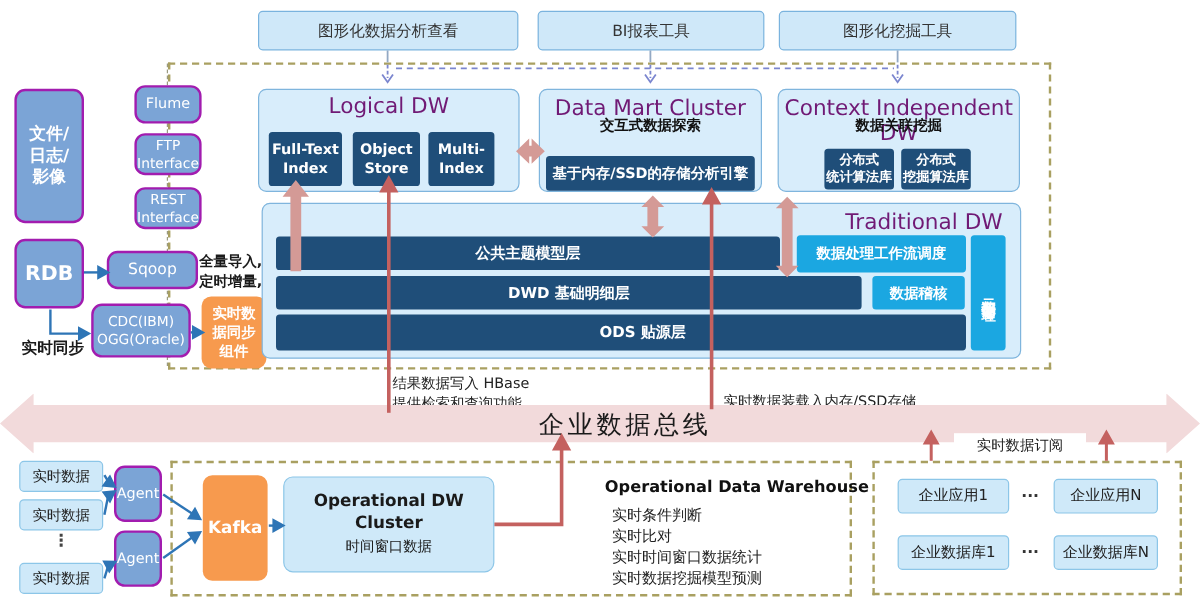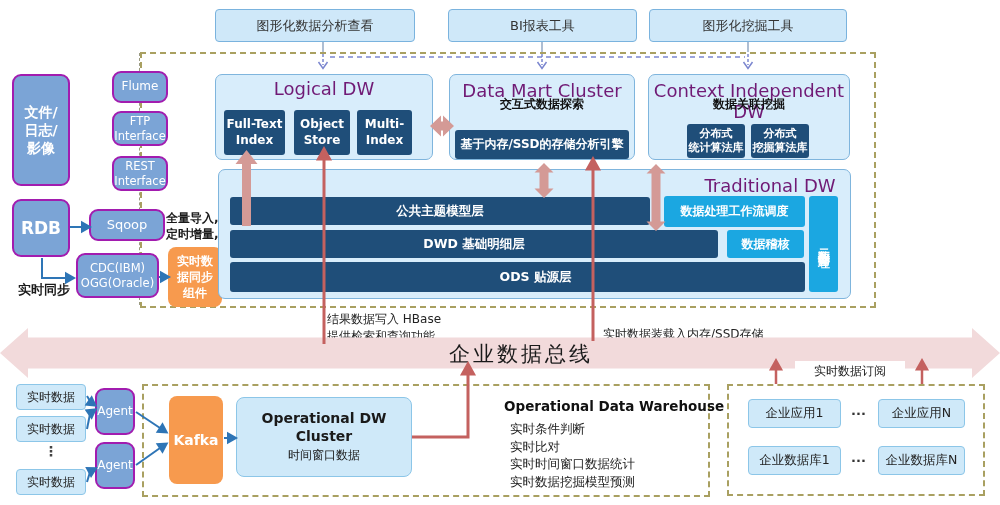--- a/index.html
+++ b/index.html
@@ -24,21 +24,21 @@
        clip-path:polygon(0% 50%,2.8% 0%,2.8% 19%,97.2% 19%,97.2% 0%,100% 50%,97.2% 100%,97.2% 81%,2.8% 81%,2.8% 100%);}
   svg.overlay{position:absolute;left:0;top:0;pointer-events:none;}
 </style>
 </head>
 <body>
 
 <div class="stage">
 
   <div class="abs" style="left:139px;top:53px;width:0;height:252px;border-left:1.5px dashed #9a9a80;"></div>
 
-  <div class="abs ctr tool" style="left:215px;top:9px;width:200px;height:33px;">
+  <div class="abs ctr tool" style="left:215px;top:9px;width:217px;height:33px;">
       <span>图形化数据分析查看</span>
     </div>
   <div class="abs ctr tool" style="left:448px;top:9px;width:189px;height:33px;">
       <span>BI报表工具</span>
     </div>
   <div class="abs ctr tool" style="left:649px;top:9px;width:198px;height:33px;">
       <span>图形化挖掘工具</span>
     </div>
 
   <div class="abs dashedbox" style="left:140px;top:52px;width:736px;height:256px;"></div>

